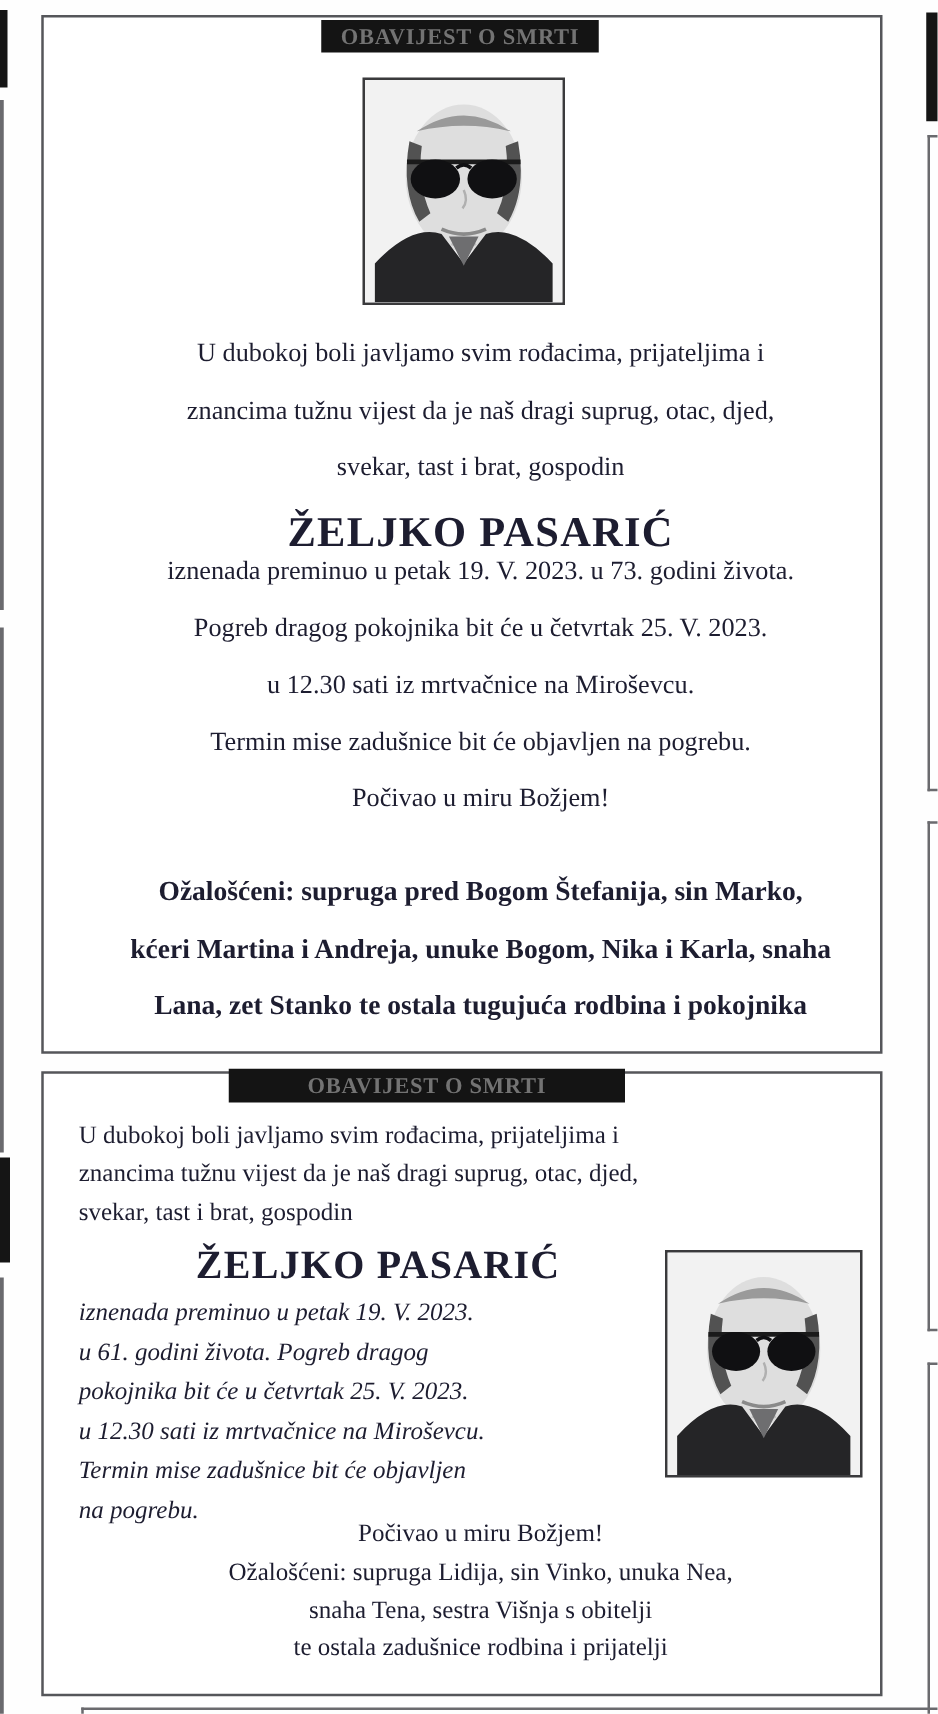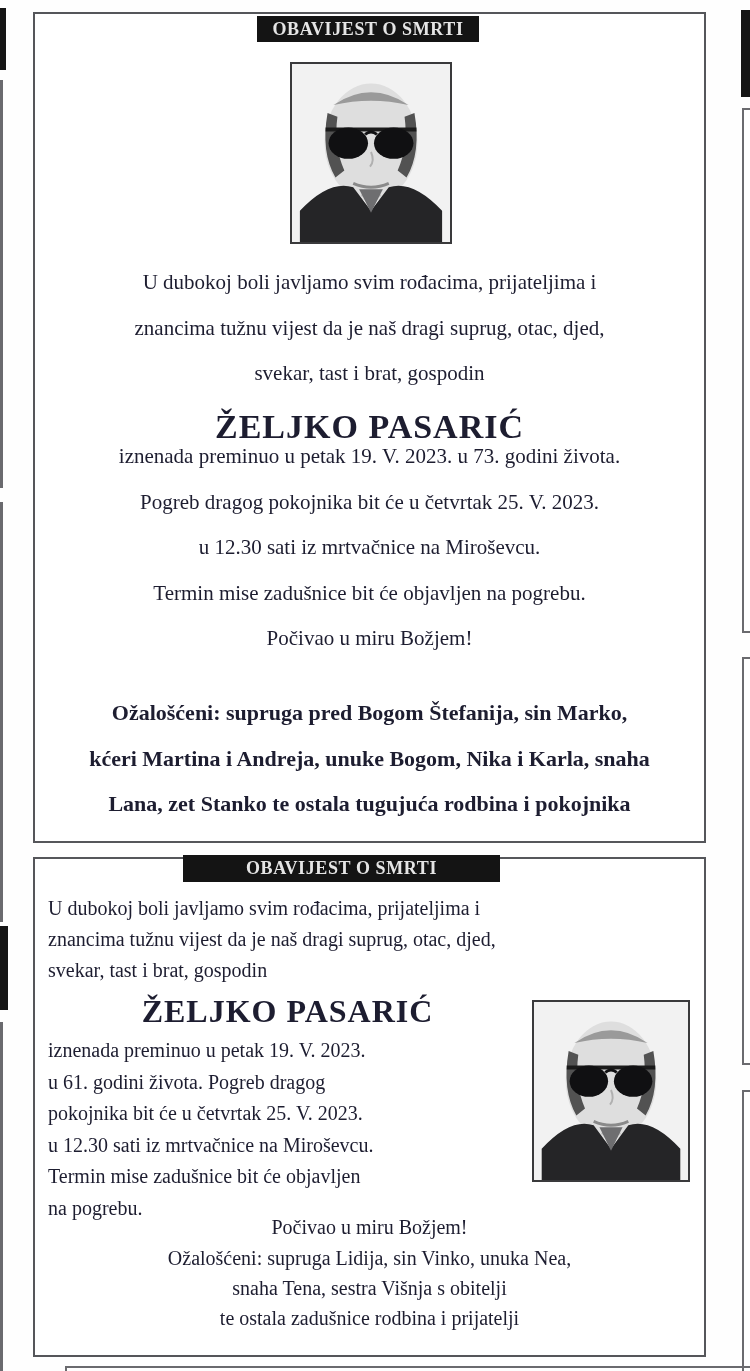--- a/index.html
+++ b/index.html
@@ -12,43 +12,43 @@
   
   .card{
     position:absolute;background:#fff;
     border:2px solid #55565a;
     box-sizing:border-box;
     color:#1d1d30;
   }
   .card1{left:33px;top:12px;width:673px;height:831px;}
   .card2{left:33px;top:857px;width:673px;height:500px;}
   .bar{
-    position:absolute;background:#141414;color:#e5e5e5;
+    position:absolute;background:#141414;color:#737373;
     font-weight:bold;text-align:center;letter-spacing:0.6px;
     box-sizing:border-box;
   }
   .bar1{left:222px;top:2px;width:222px;height:26px;line-height:26px;font-size:18px;}
   .bar2{left:148px;top:-4px;width:317px;height:27px;line-height:27px;font-size:18px;}
   .photo{
     position:absolute;border:2px solid #3a3a3c;background:#f4f4f4;overflow:hidden;
   }
   .photo1{left:255px;top:48px;width:158px;height:178px;}
   .photo2{left:497px;top:141px;width:154px;height:178px;}
   .photo svg{display:block;width:100%;height:100%;}
-  .tblock{position:absolute;left:0;width:669px;}
+  .tblock{position:absolute;left:0;width:669px;padding-left:15px;}
   .center{text-align:center;}
   
   .c1-intro   {top:246px;line-height:45.5px;font-size:21px;}
   .c1-name    {top:390px;height:46px;line-height:46px;font-size:34px;font-weight:bold;letter-spacing:1px;}
   .c1-details {top:420px;line-height:45.5px;font-size:21px;}
   .c1-mourners{top:676px;line-height:45.5px;font-size:22px;font-weight:bold;}
   
   .c2-intro   {left:13px;top:34px;width:640px;text-align:left;line-height:31px;font-size:20px;}
   .c2-name    {left:0;top:131px;width:505px;height:42px;line-height:42px;font-size:32px;font-weight:bold;letter-spacing:1px;text-align:center;}
-  .c2-details {left:13px;top:176px;width:480px;text-align:left;line-height:31.5px;font-size:20px;}
+  .c2-details {left:13px;top:176px;width:480px;text-align:left;line-height:31.5px;font-size:20px;font-style:italic;}
   .c2-rest    {top:352px;line-height:32px;font-size:20px;}
   .c2-mourners{top:384px;line-height:30px;font-size:20px;font-weight:normal;}
   
   .frag{position:absolute;box-sizing:border-box;}
   .fl-black1{left:0;top:8px;width:6px;height:62px;background:#151515;}
   .fl-line1 {left:0;top:80px;width:3px;height:408px;background:#6a6a6e;}
   .fl-line2 {left:0;top:502px;width:3px;height:420px;background:#6a6a6e;}
   .fl-black2{left:0;top:926px;width:8px;height:84px;background:#151515;}
   .fl-line3 {left:0;top:1022px;width:3px;height:349px;background:#6a6a6e;}
   .fr-black1{left:741px;top:10px;width:9px;height:87px;background:#151515;}

